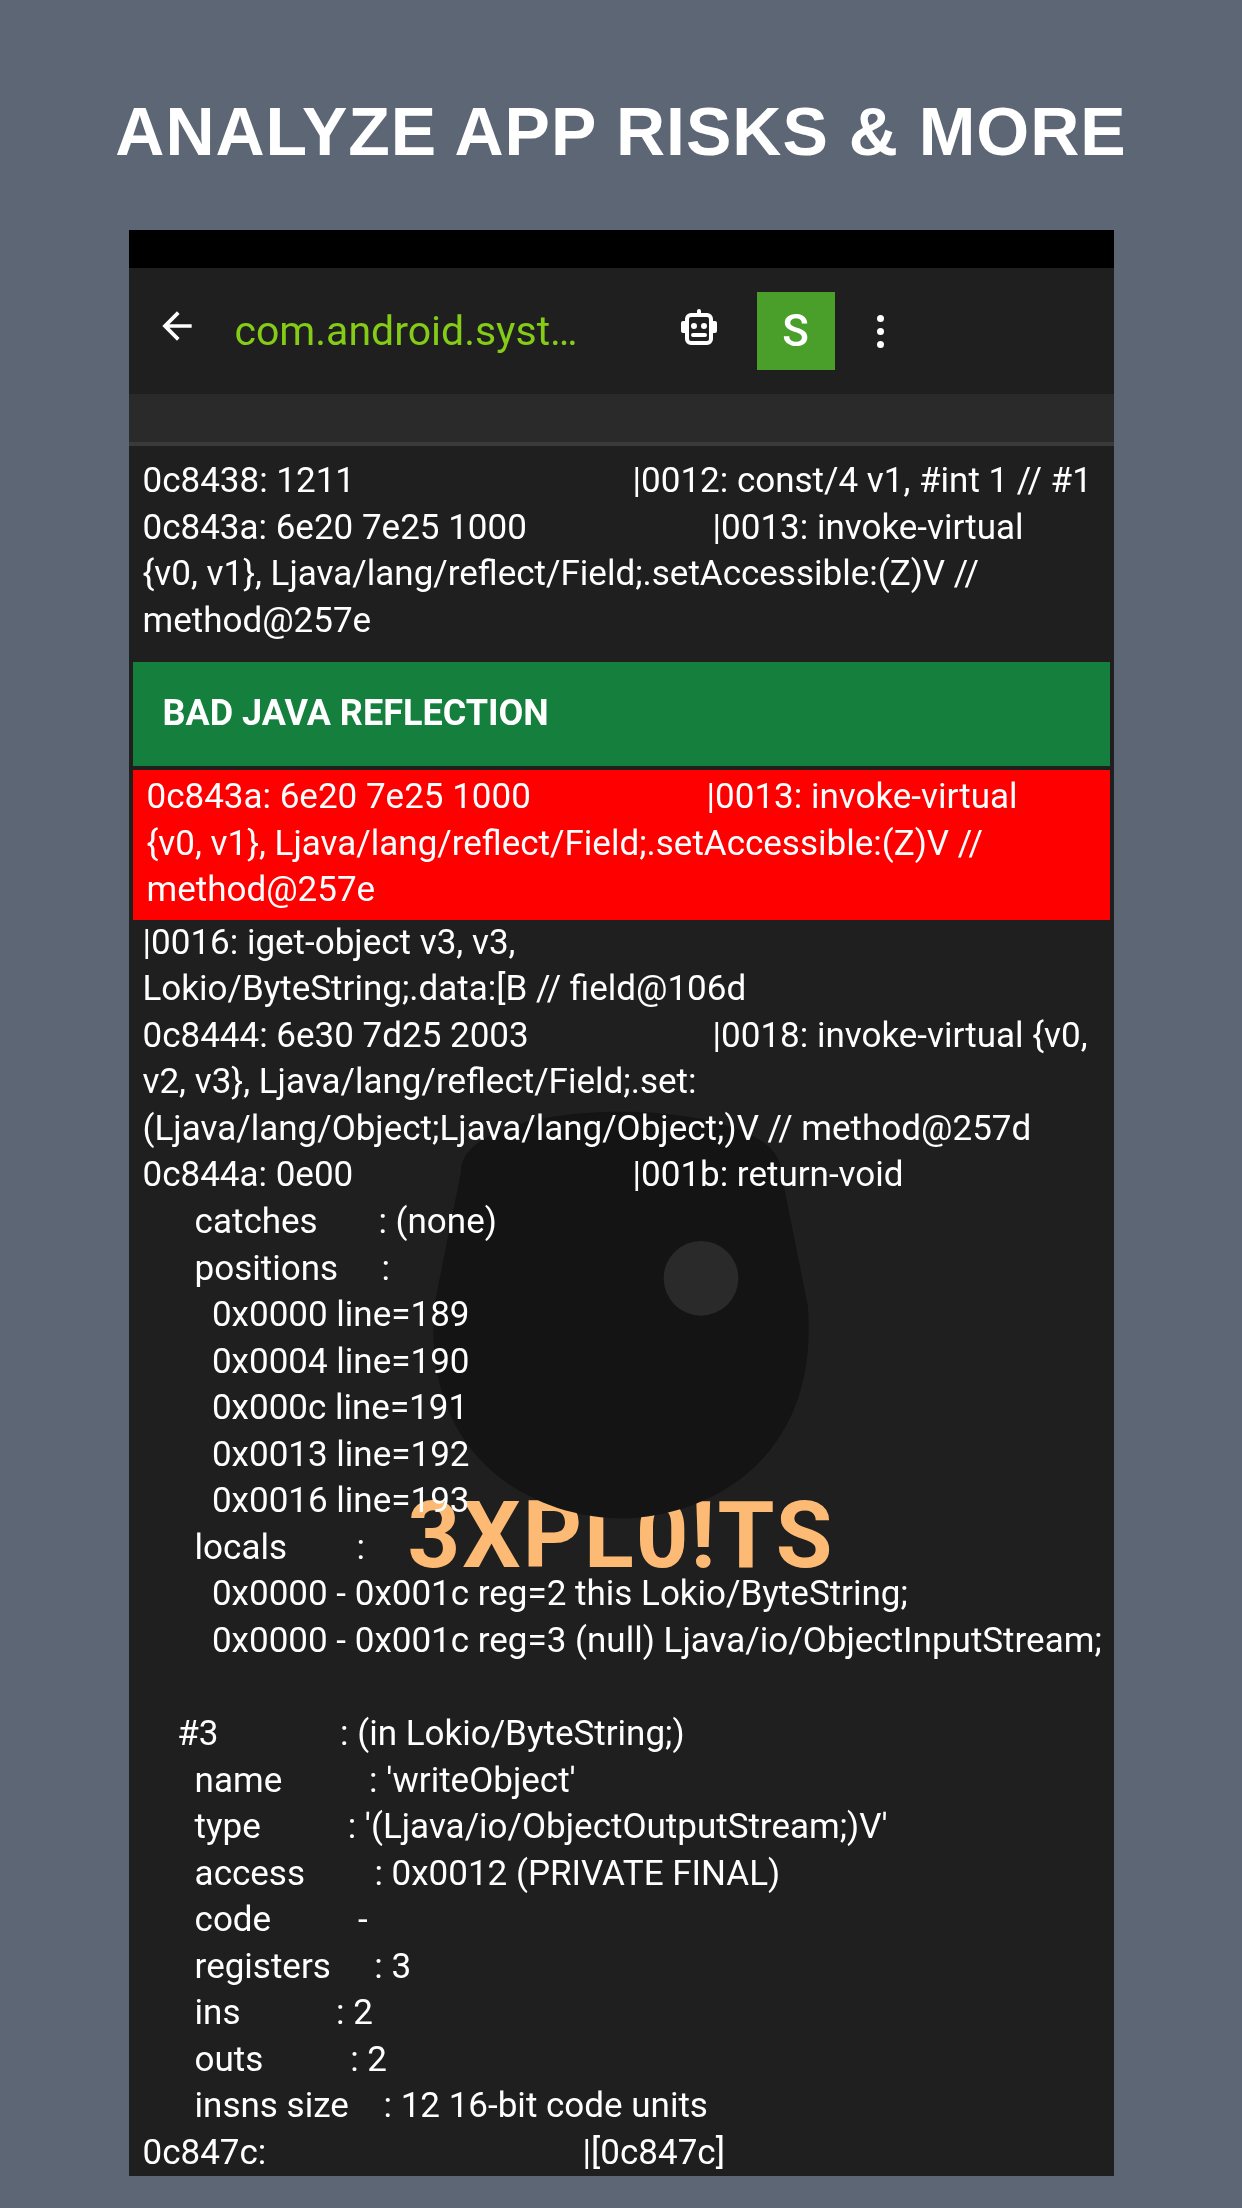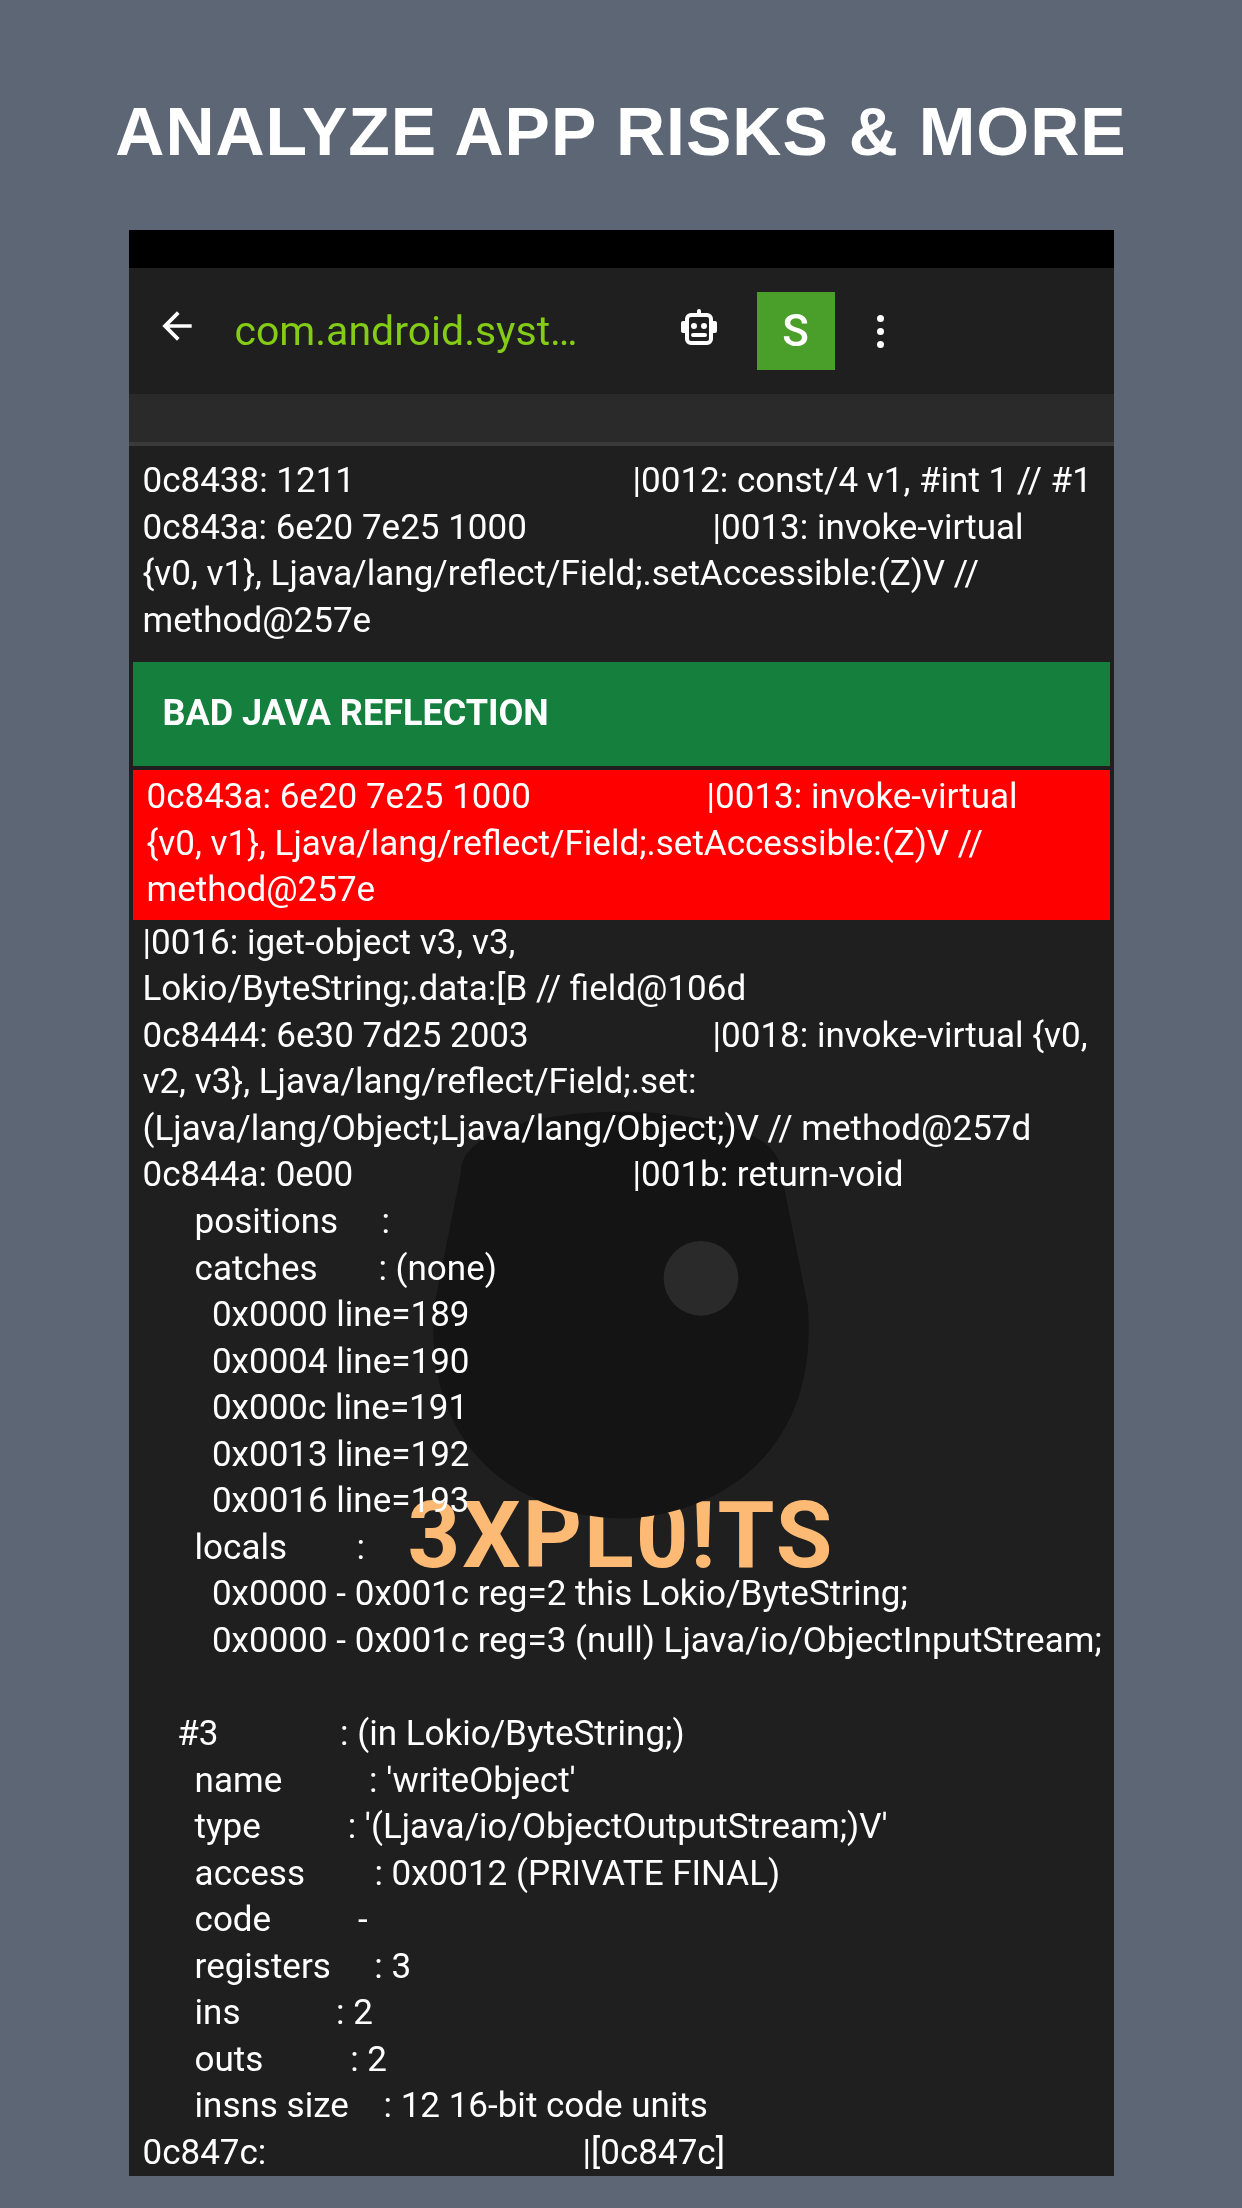--- a/index.html
+++ b/index.html
@@ -236,22 +236,22 @@
       </div>
       <div class="line-plain">Lokio/ByteString;.data:[B // field@106d</div>
       <div class="line-plain two-col">
         <span class="col-left" style="min-width:570px">0c8444: 6e30 7d25 2003</span><span>|0018: invoke-virtual {v0,</span>
       </div>
       <div class="line-plain">v2, v3}, Ljava/lang/reflect/Field;.set:(Ljava/lang/Object;Ljava/lang/Object;)V // method@257d</div>
       <div class="line-plain two-col">
         <span class="col-left">0c844a: 0e00</span><span>|001b: return-void</span>
       </div>
 
+      <div class="mono-block">      catches       : (none)</div>
       <div class="mono-block">      positions     :</div>
-      <div class="mono-block">      catches       : (none)</div>
       <div class="mono-block">        0x0000 line=189</div>
       <div class="mono-block">        0x0004 line=190</div>
       <div class="mono-block">        0x000c line=191</div>
       <div class="mono-block">        0x0013 line=192</div>
       <div class="mono-block">        0x0016 line=193</div>
       <div class="mono-block">      locals        :</div>
       <div class="mono-block">        0x0000 - 0x001c reg=2 this Lokio/ByteString;</div>
       <div class="mono-block">        0x0000 - 0x001c reg=3 (null) Ljava/io/ObjectInputStream;</div>
       <div class="mono-block"> </div>
       <div class="mono-block">    #3              : (in Lokio/ByteString;)</div>

